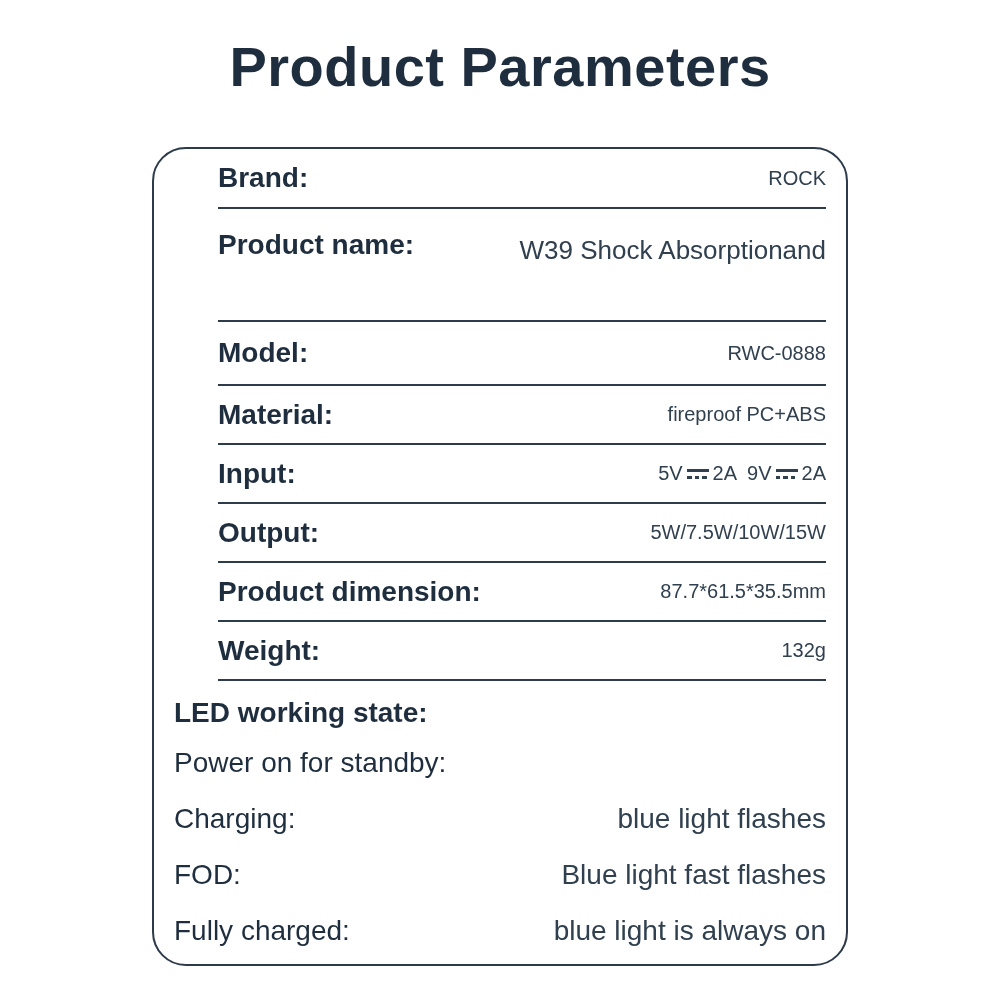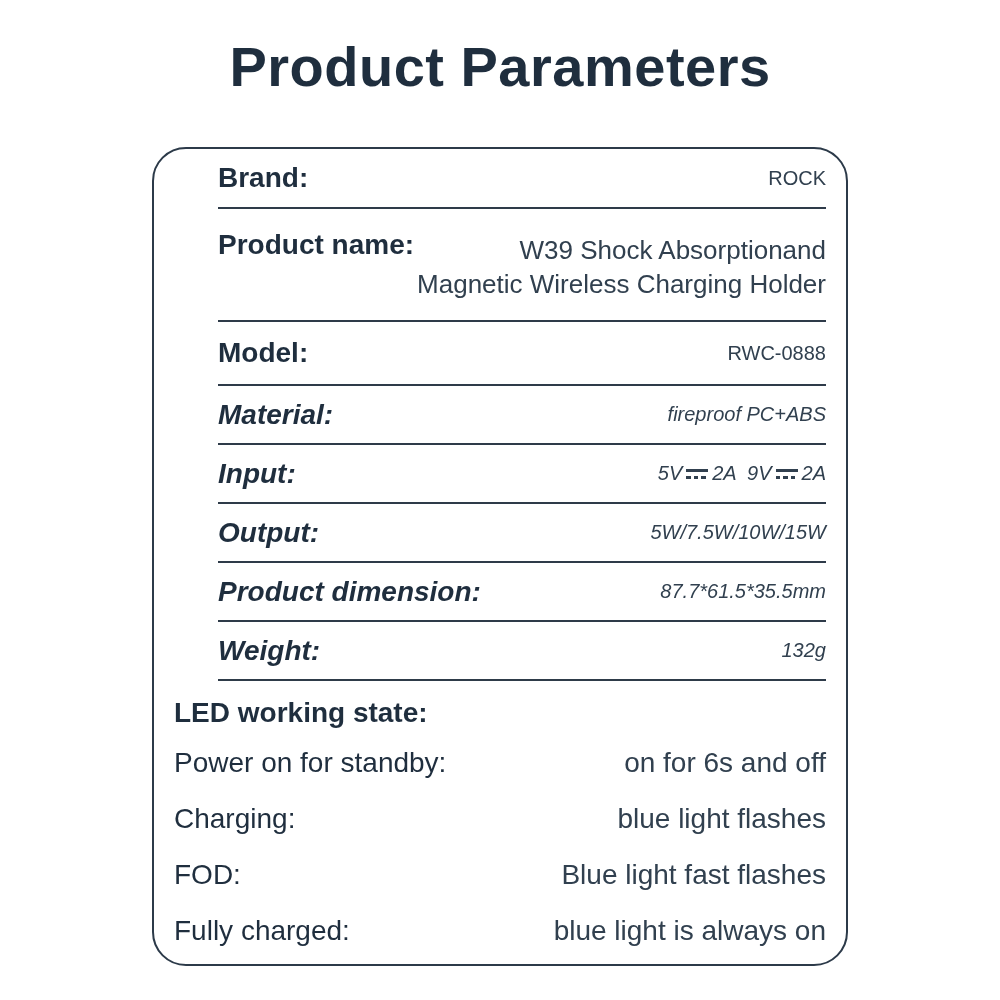--- a/index.html
+++ b/index.html
@@ -18,21 +18,21 @@
     box-sizing:border-box;border:2px solid var(--border,#2c3a49);border-radius:34px;
     padding:0 20px;background:#ffffff;
   }
   .spec-row{
     display:flex;justify-content:space-between;align-items:center;
     border-bottom:2px solid var(--divider,#2e3b49);
     margin-left:44px;
   }
   .spec-row.h58{height:58px;}
   .spec-row.h62{height:62px;}
-  .spec-row.h57{height:57px;font-style:italic;}
+  .spec-row.h57{height:57px;}
   .spec-row.tall{height:111px;align-items:flex-start;}
   .spec-row.tall .spec-label{padding-top:20px;}
   .spec-row.tall .spec-value{padding-top:24px;text-align:right;font-size:26px;line-height:34px;}
   .spec-label{font-size:28px;font-weight:bold;color:var(--text-primary,#1f2e3e);white-space:nowrap;}
   .spec-value{font-size:20px;font-weight:normal;color:var(--text-secondary,#31404f);text-align:right;}
   .spec-value.pre span{white-space:pre;}
   .dc-symbol{
     display:inline-block;width:24px;height:17px;position:relative;
     margin:0 3px;vertical-align:-2px;
   }
@@ -63,21 +63,20 @@
 
     <div class="spec-row h58">
       <span class="spec-label">Brand:</span>
       <span class="spec-value">ROCK</span>
     </div>
 
     <div class="spec-row tall">
       <span class="spec-label">Product name:</span>
       <span class="spec-value">
         <span>W39 Shock Absorptionand</span><br>
-        <span>Magnetic Wireless Charging Holder</span>
       </span>
     </div>
 
     <div class="spec-row h62">
       <span class="spec-label">Model:</span>
       <span class="spec-value">RWC-0888</span>
     </div>
 
     <div class="spec-row h57">
       <span class="spec-label">Material:</span>
@@ -104,21 +103,20 @@
     <div class="spec-row h57">
       <span class="spec-label">Weight:</span>
       <span class="spec-value">132g</span>
     </div>
 
     <div class="led-section">
       <div class="led-title">LED working state:</div>
 
       <div class="led-row">
         <span class="led-label">Power on for standby:</span>
-        <span class="led-value">on for 6s and off</span>
       </div>
 
       <div class="led-row">
         <span class="led-label">Charging:</span>
         <span class="led-value">blue light flashes</span>
       </div>
 
       <div class="led-row">
         <span class="led-label">FOD:</span>
         <span class="led-value">Blue light fast flashes</span>

